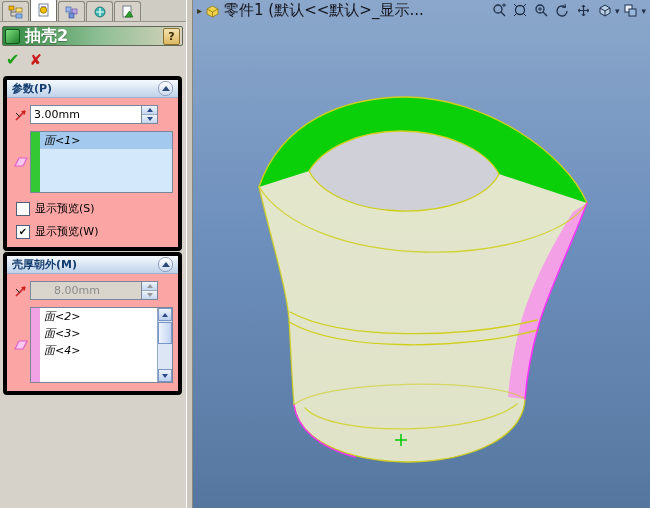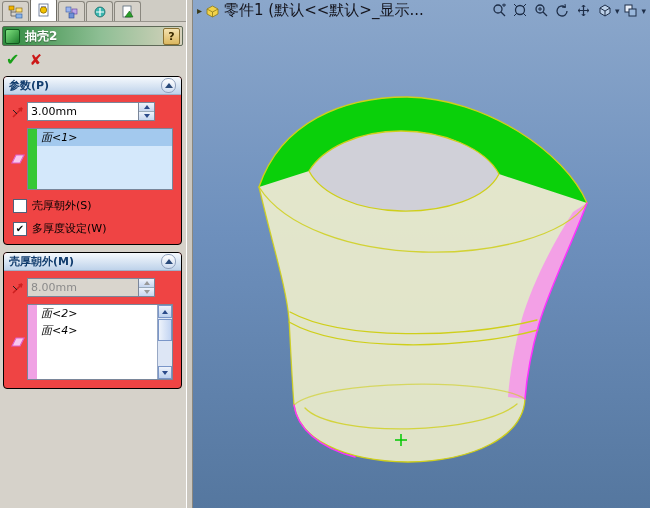--- a/index.html
+++ b/index.html
@@ -7,41 +7,41 @@
   .app{position:relative;width:650px;height:508px;background:#d6d2ca;overflow:hidden;font-size:11px;color:#000;user-select:none;}
 
   
   .left-panel{position:absolute;left:0;top:0;width:186px;height:508px;background:#d6d2ca;}
   .pm-tabs{position:absolute;left:0;top:0;width:186px;height:22px;background:#cfccc4;border-bottom:1px solid #97948c;display:flex;align-items:flex-end;padding-left:2px;box-sizing:border-box;}
   .pm-tab{width:25px;height:19px;border:1px solid #8a877f;border-bottom:none;border-radius:3px 3px 0 0;background:#d6d2ca;display:flex;align-items:center;justify-content:center;margin-right:1px;}
   .pm-tab.active{background:#ffffff;height:22px;border-color:#6f6c64;}
 
   .pm-titlebar{position:absolute;left:2px;top:26px;width:181px;height:20px;background:linear-gradient(90deg,#2f8a3f,#8fbf95 55%,#d7d2bd);border:1px solid #5f6a58;border-radius:2px;display:flex;align-items:center;padding:0 2px;box-sizing:border-box;}
   .shell-icon{width:13px;height:13px;background:linear-gradient(135deg,#7ee07e,#1e7e2e);border:1px solid #10551c;border-radius:2px;}
-  .pm-title{color:#ffffff;font-weight:bold;font-size:12px;margin-left:5px;flex:1;text-shadow:0 1px 1px rgba(0,0,0,.35);}
+  .pm-title{color:#ffffff;font-weight:bold;font-size:16px;margin-left:5px;flex:1;text-shadow:0 1px 1px rgba(0,0,0,.35);}
   .help-btn{width:15px;height:15px;background:linear-gradient(#f4e2b0,#dcb860);border:1px solid #8a7030;border-radius:2px;font-weight:bold;font-size:11px;color:#3a2a00;display:flex;align-items:center;justify-content:center;}
 
   .okcancel{position:absolute;left:6px;top:50px;height:20px;display:flex;align-items:center;gap:10px;}
   .ok-glyph{color:#18a018;font-size:16px;font-weight:bold;line-height:1;}
   .cancel-glyph{color:#cc1818;font-size:15px;font-weight:bold;line-height:1;}
 
-  .group{position:absolute;left:3px;width:179px;border:1px solid #000000;border-radius:4px;background:#ef4444;box-sizing:border-box;overflow:hidden;}
+  .group{position:absolute;left:3px;width:179px;border:4px solid #000000;border-radius:4px;background:#fca5a5;box-sizing:border-box;overflow:hidden;}
   .group-header{height:17px;background:linear-gradient(#f5f9fd,#bed2ea);border-bottom:1px solid #9fb0c8;display:flex;align-items:center;padding:0 5px;color:#123d6e;font-weight:bold;}
   .group-header .hdr-label{flex:1;}
   .chev{width:13px;height:13px;border:1px solid #8fa0bc;border-radius:7px;background:linear-gradient(#ffffff,#cfdcf0);display:flex;align-items:center;justify-content:center;}
   .chev i{display:block;width:0;height:0;border-left:4px solid transparent;border-right:4px solid transparent;border-bottom:5px solid #2a4a7a;}
   .group-body{padding:7px 5px 8px 5px;}
 
   .row{display:flex;align-items:center;margin-bottom:7px;}
   .dim-icon,.face-icon{width:18px;height:18px;flex:0 0 18px;display:flex;align-items:center;justify-content:center;}
 
   .spin{display:flex;width:128px;height:19px;border:1px solid #7a869a;background:#ffffff;box-sizing:border-box;justify-content:flex-end;}
   .spin input{flex:1;min-width:0;border:none;outline:none;background:transparent;font-family:inherit;font-size:11px;padding:0 3px;color:#000;}
   .spin.disabled{background:#d9d5cd;}
-  .spin.disabled input{color:#8b8b8b;}
+  .spin.disabled input{color:#8b8b8b;margin-left:20px;}
   .spin-btns{width:15px;border-left:1px solid #7a869a;display:flex;flex-direction:column;}
   .spin-btn{flex:1;background:linear-gradient(#eef3fb,#c6d6f0);border-bottom:1px solid #9ab;display:flex;align-items:center;justify-content:center;}
   .spin-btn:last-child{border-bottom:none;}
   .tri-up{width:0;height:0;border-left:3px solid transparent;border-right:3px solid transparent;border-bottom:4px solid #2a4a8a;}
   .tri-dn{width:0;height:0;border-left:3px solid transparent;border-right:3px solid transparent;border-top:4px solid #2a4a8a;}
   .spin.disabled .tri-up{border-bottom-color:#999;}
   .spin.disabled .tri-dn{border-top-color:#999;}
 
   .selbox{position:relative;width:146px;border:1px solid #7a869a;box-sizing:border-box;font-style:italic;}
   .selbox.blue{background:#d4e8fb;height:62px;}
@@ -165,25 +165,25 @@
           </span>
           <div class="selbox blue">
             <div class="color-bar" style="background:#35c835;"></div>
             <div class="sel-items">
               <div class="sel-item selected">面&lt;1&gt;</div>
             </div>
           </div>
         </div>
         <div class="cb-row">
           <span class="cb-box"></span>
-          <span class="cb-label">壳厚朝外(S)</span>
+          <span class="cb-label">显示预览(S)</span>
         </div>
         <div class="cb-row">
           <span class="cb-box">✔</span>
-          <span class="cb-label">多厚度设定(W)</span>
+          <span class="cb-label">显示预览(W)</span>
         </div>
       </div>
     </div>
 
     <div class="group" style="top:252px;">
       <div class="group-header">
         <span class="hdr-label">壳厚朝外(M)</span>
         <span class="chev">
             <i></i>
           </span>
@@ -212,20 +212,21 @@
         <div class="row" style="margin-bottom:0;">
           <span class="face-icon">
             <svg width="16" height="16">
                 <path d="M2,12 L6,4 L14,4 L10,12 Z" fill="#f8c8ee" stroke="#e060c8" stroke-width="1.2"></path>
               </svg>
           </span>
           <div class="selbox white">
             <div class="color-bar" style="background:#f0a2e4;"></div>
             <div class="sel-items">
               <div class="sel-item">面&lt;2&gt;</div>
+              <div class="sel-item">面&lt;3&gt;</div>
               <div class="sel-item">面&lt;4&gt;</div>
             </div>
             <div class="vscroll">
               <div class="sb-btn">
                   <span class="tri-up"></span>
                 </div>
               <div class="sb-thumb"></div>
               <div class="sb-track"></div>
               <div class="sb-btn">
                   <span class="tri-dn"></span>

